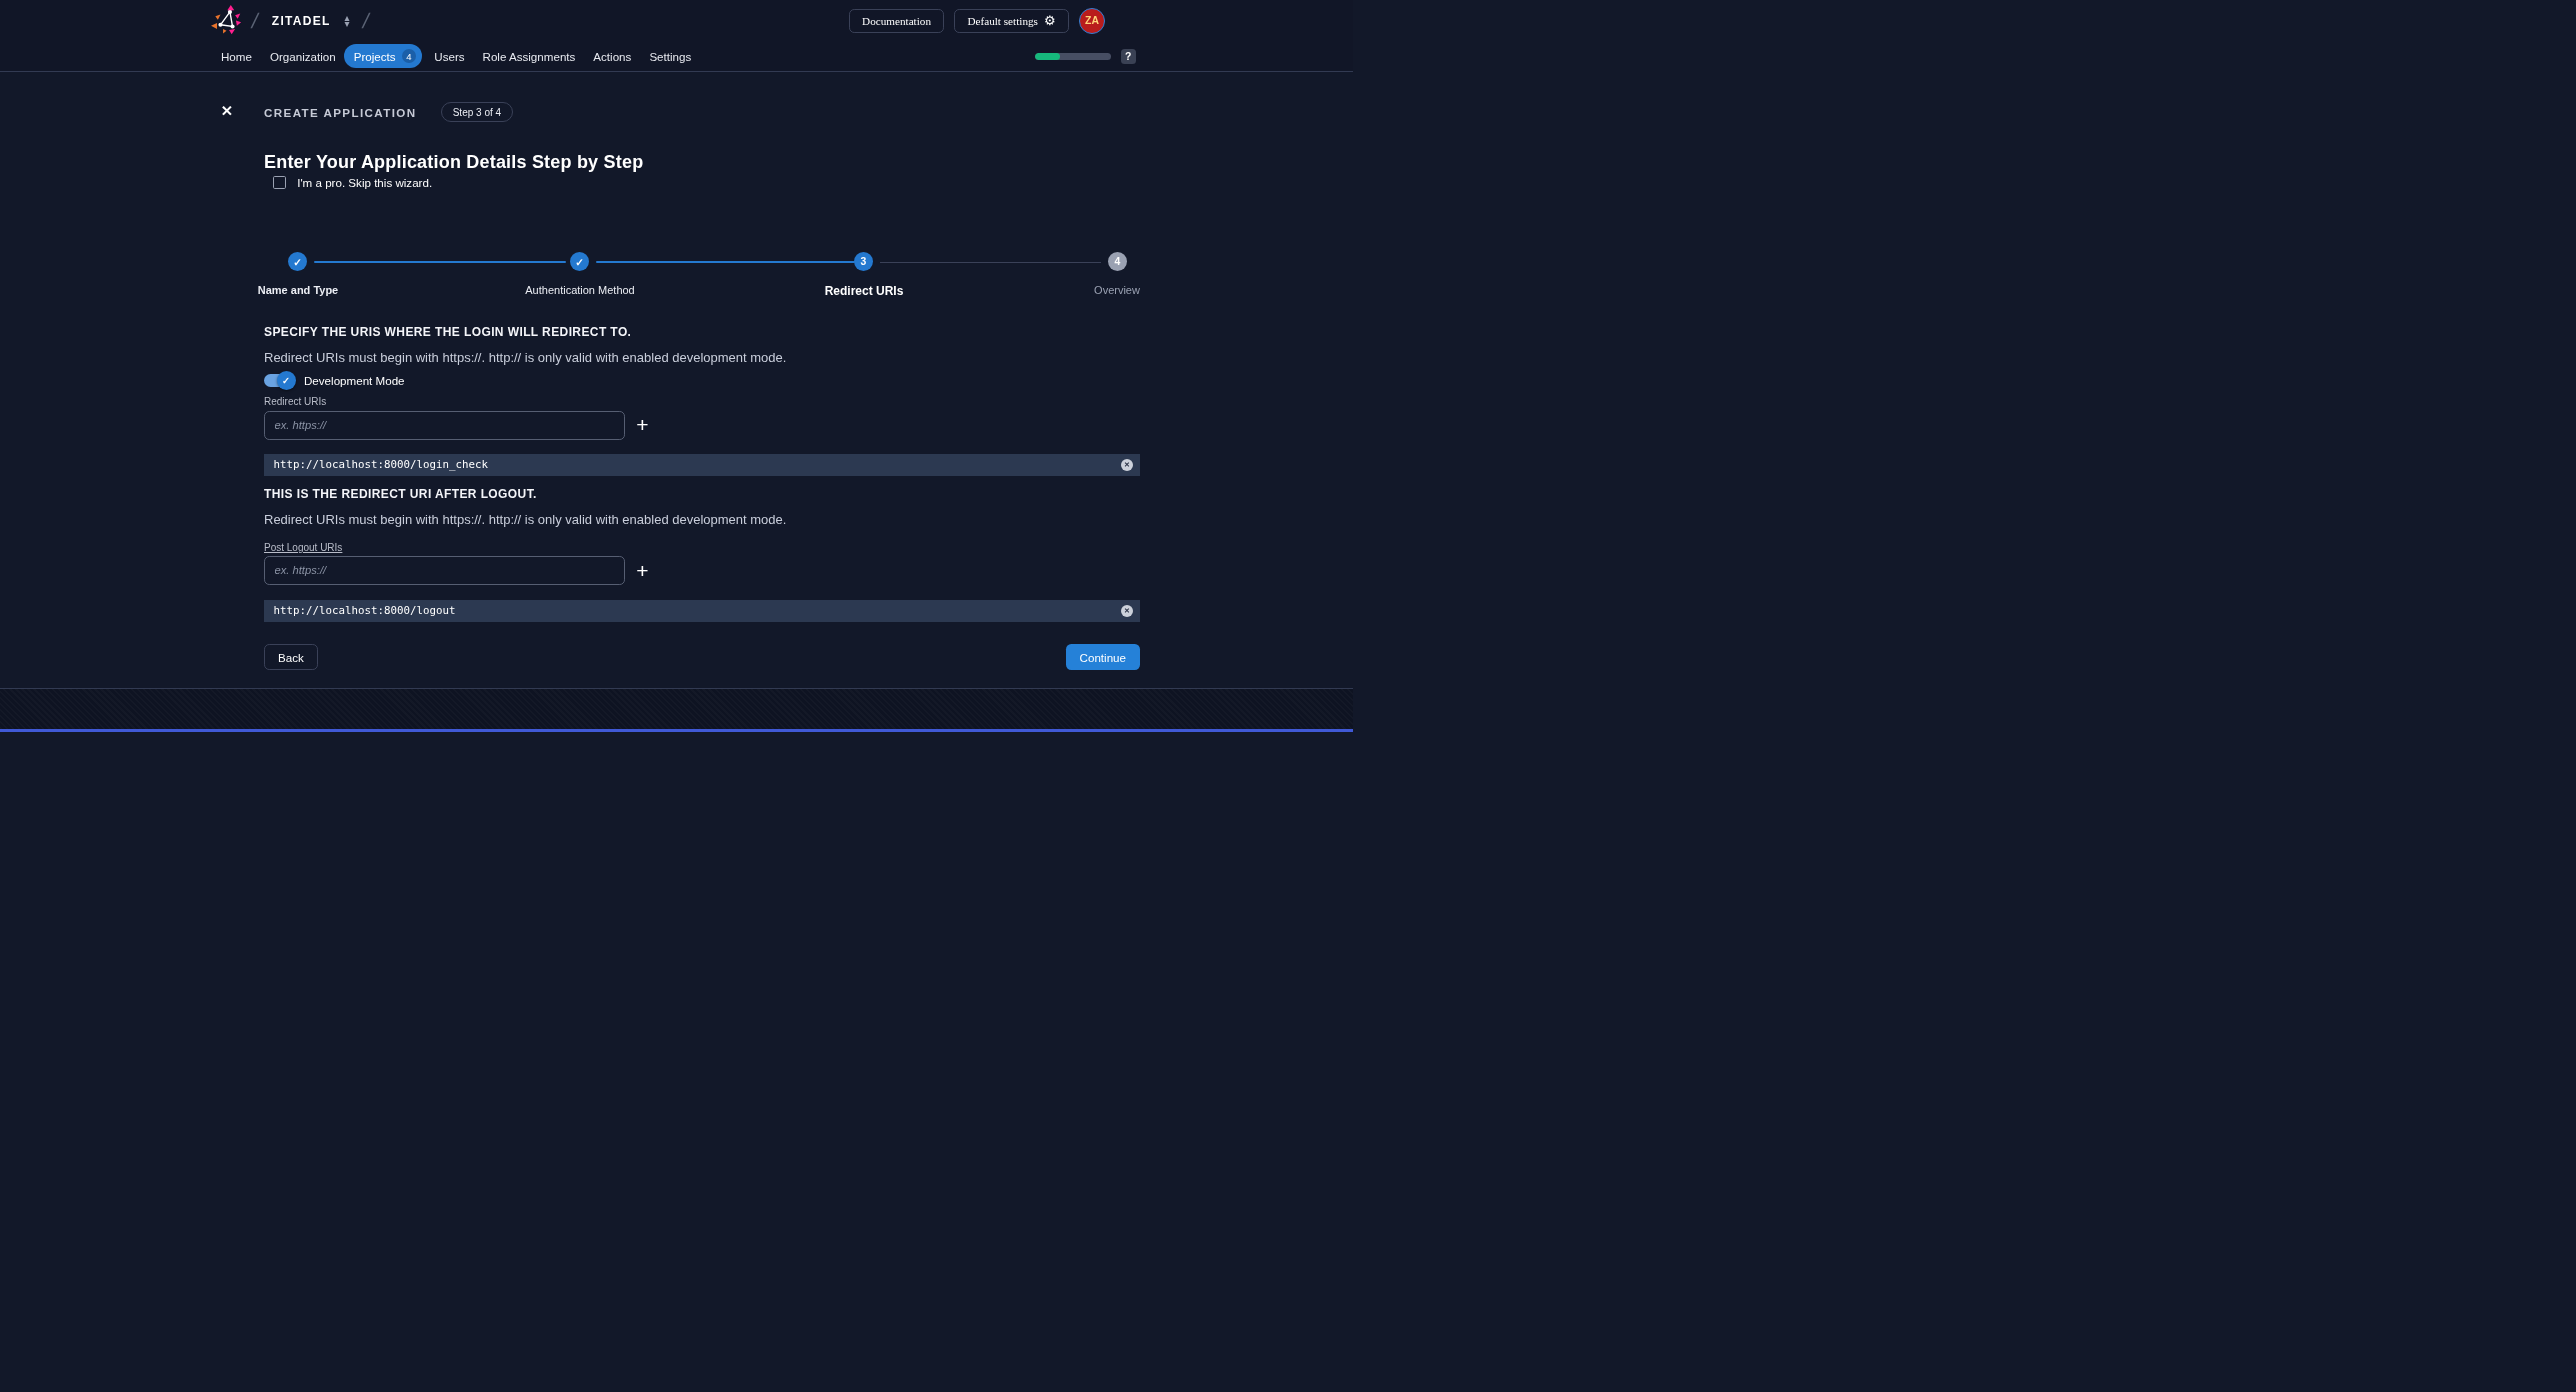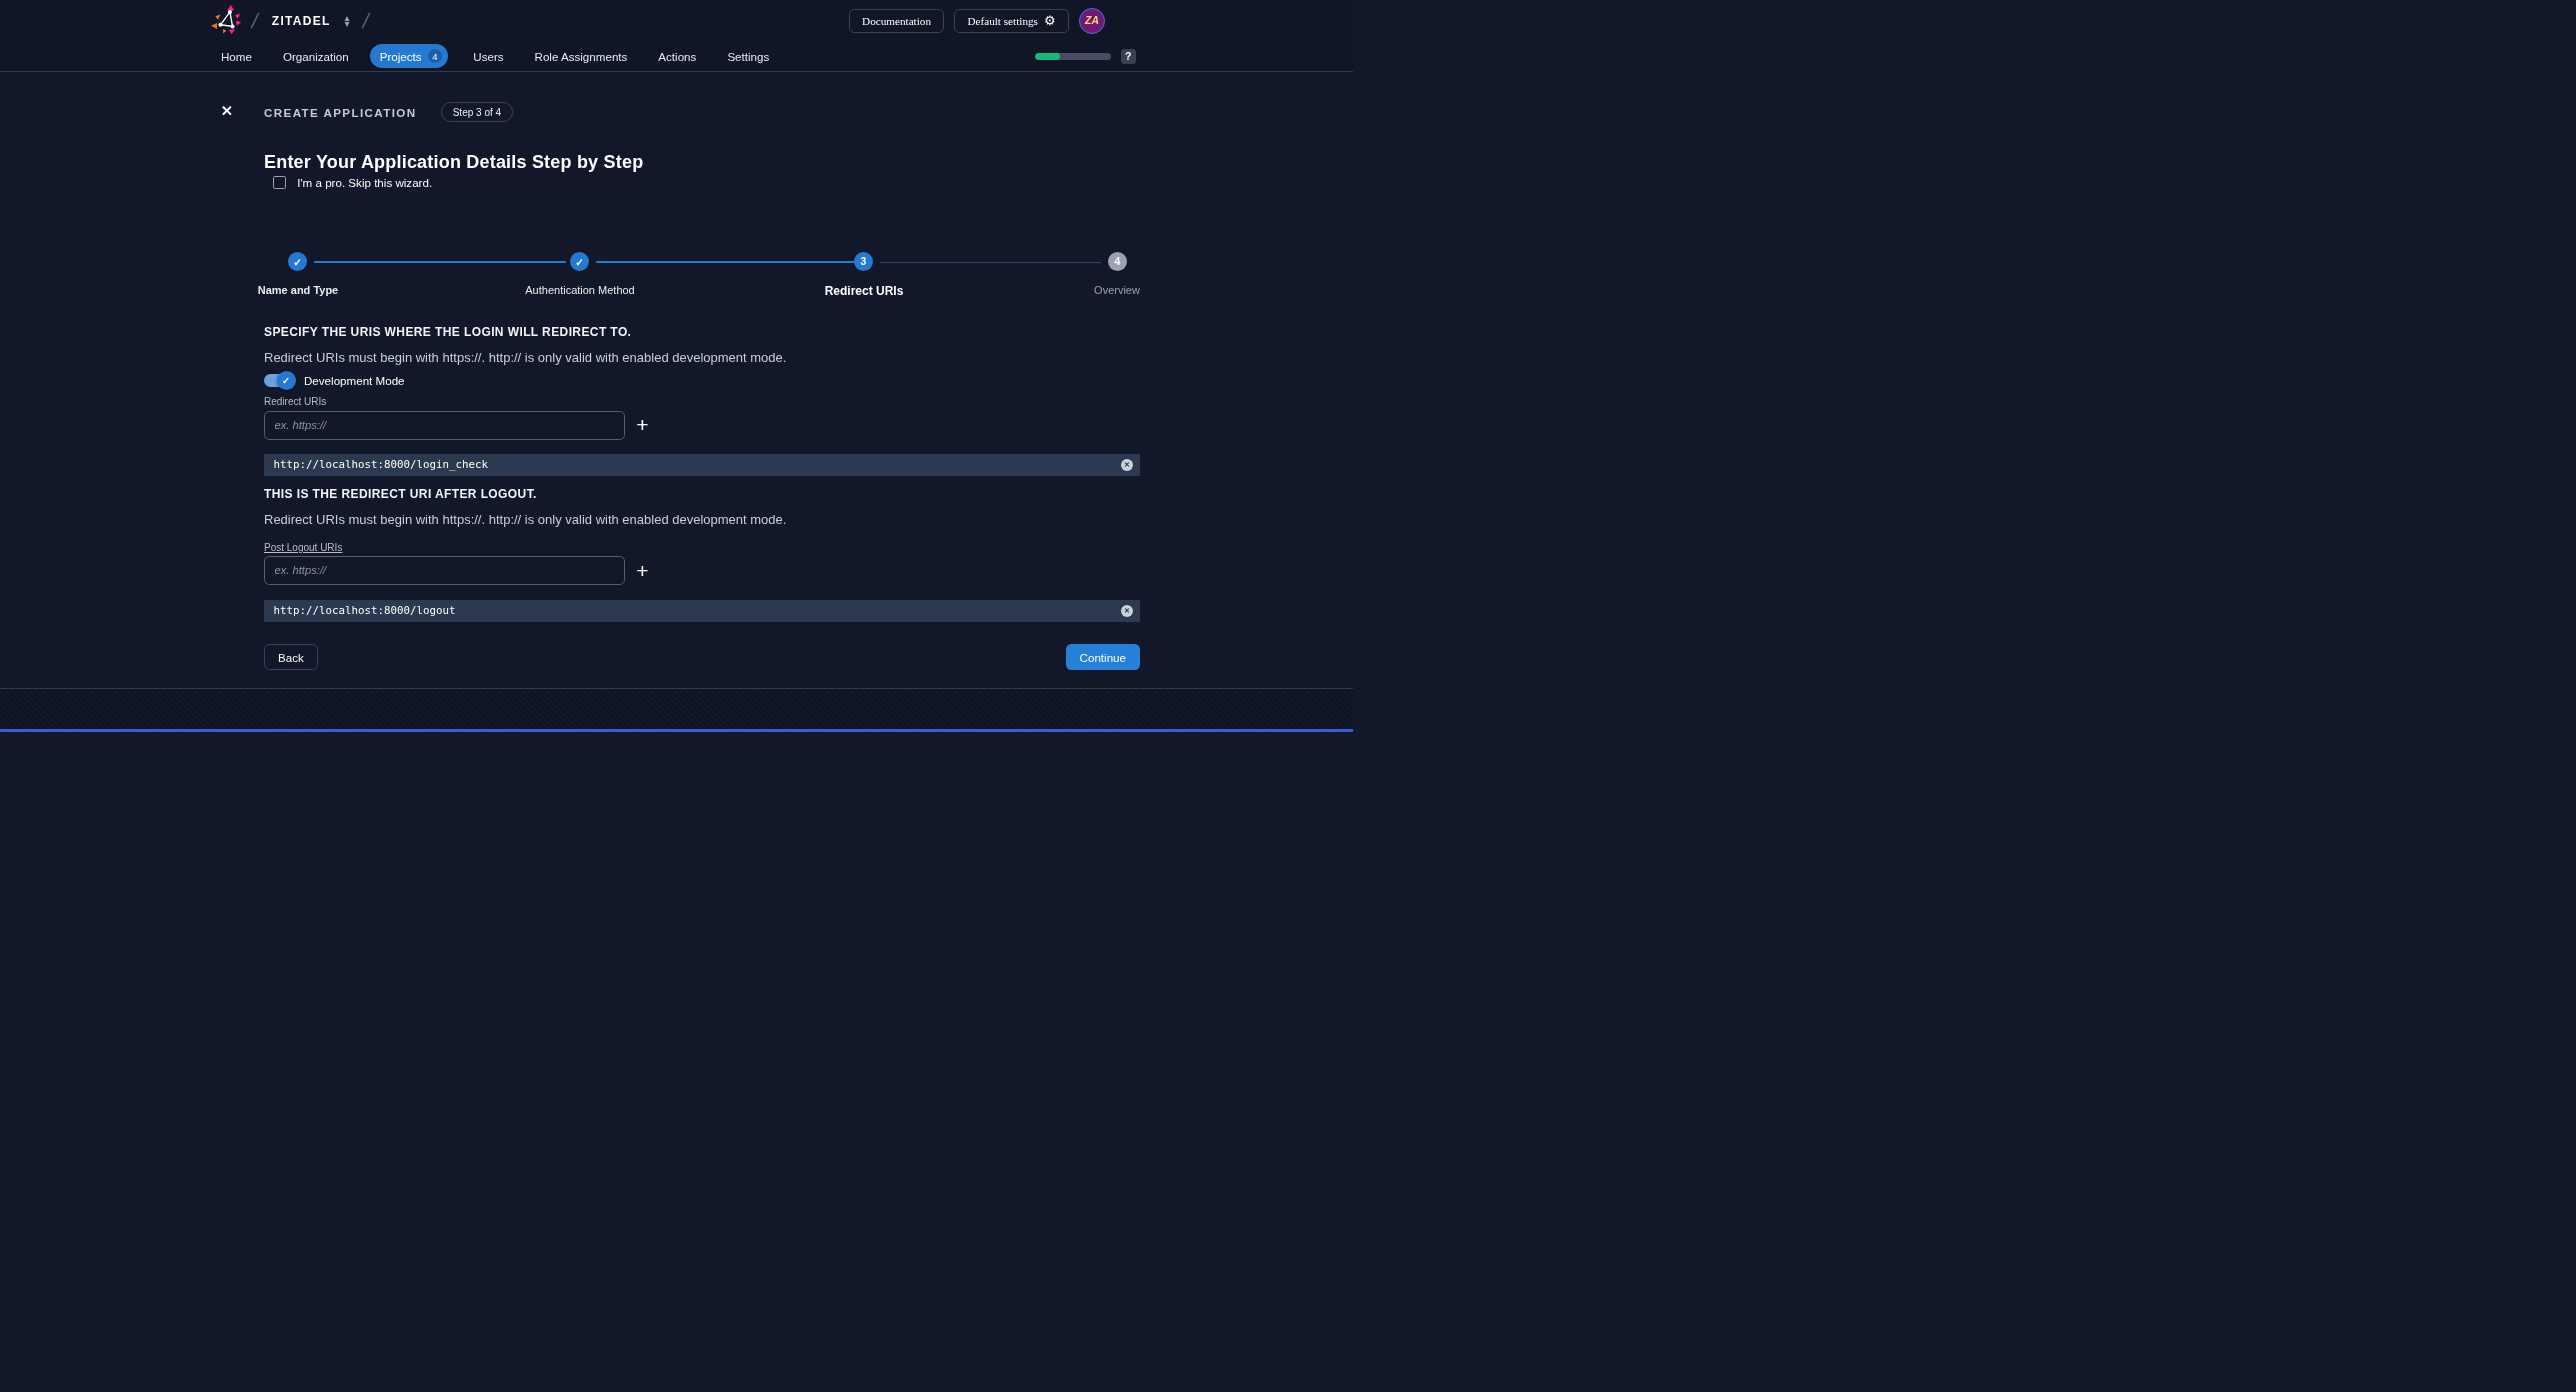--- a/index.html
+++ b/index.html
@@ -25,32 +25,32 @@
   .tb-btn {
     height:24px; display:flex; align-items:center; padding:0 12px;
     border:0.9px solid #3a4158; border-radius:5.2px; background:transparent;
     color:#fff; font-size:11.2px; font-family:Liberation Serif, serif;
     cursor:pointer; white-space:nowrap;
   }
   .tb-btn + .tb-btn { margin-left:10.4px; }
   .gear { font-size:13px; margin-left:6px; line-height:1; }
   .avatar {
     width:26px; height:26px; border-radius:50%; margin-left:10.4px; margin-right:248px;
-    background:#701a75; border:1.7px solid #2f80d8; color:#ffd37a;
+    background:#b91c1c; border:1.7px solid #2f80d8; color:#ffd37a;
     display:flex; align-items:center; justify-content:center;
-    font-size:10.4px; font-weight:700; cursor:pointer;font-style:italic;
+    font-size:10.4px; font-weight:700; cursor:pointer;
   }
 
   
   .navbar {
     position:absolute; top:41px; left:0; width:100%; height:31px;
     background:#111627; border-bottom:0.9px solid #323a52;
     display:flex; align-items:center; font-size:11.6px;
   }
-  .nav-items { display:flex; align-items:center; gap:31px; margin-left:221px; }
+  .nav-items { display:flex; align-items:center; gap:18px; margin-left:221px; }
   .nav-item { color:#e8eaf0; cursor:pointer; white-space:nowrap; }
   .nav-item.active {
     background:#2479d0; color:#fff; border-radius:862px;
     padding:4.3px 6px 4.3px 9.5px; display:flex; align-items:center; margin:-4.3px -6px -4.3px -9.5px;
   }
   .nav-badge {
     width:14.7px; height:14.7px; border-radius:50%; background:#1b5fa8;
     display:flex; align-items:center; justify-content:center;
     font-size:9.5px; margin-left:6px;
   }

